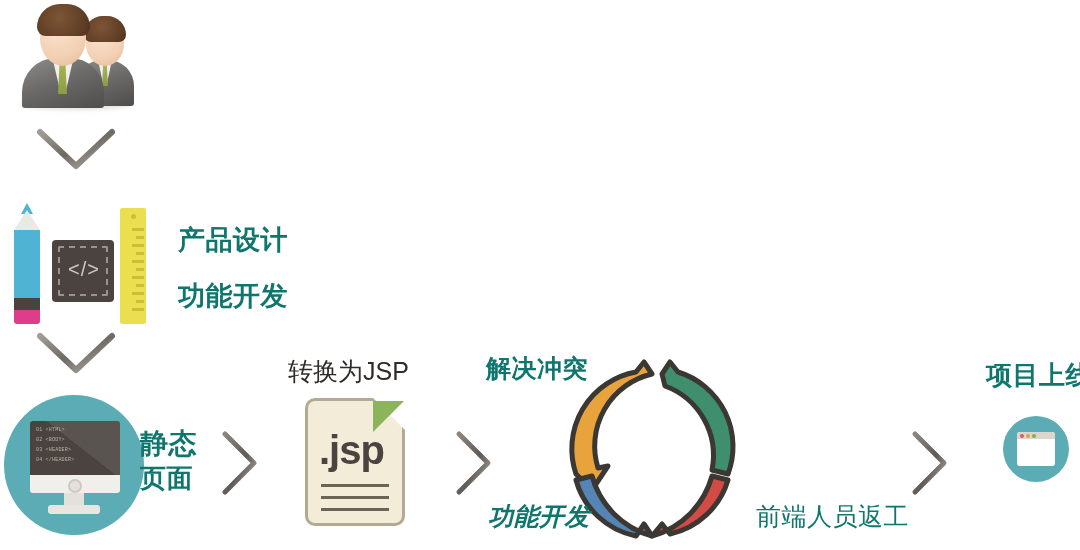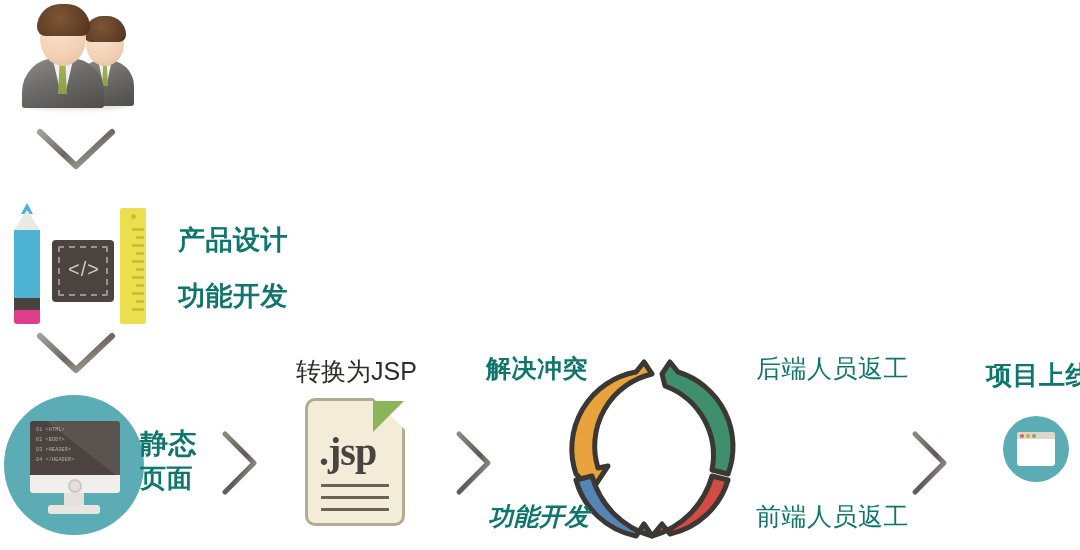--- a/index.html
+++ b/index.html
@@ -309,23 +309,23 @@
         <linearGradient id="gcr1" x1="0" y1="0" x2="1" y2="1">
           <stop offset="0%" stop-color="#8d8680"></stop>
           <stop offset="55%" stop-color="#5f5a55"></stop>
           <stop offset="100%" stop-color="#b6b0aa"></stop>
         </linearGradient>
       </defs>
       <polyline points="7,6 36,35 7,64" fill="none" stroke="url(#gcr1)" stroke-width="5" stroke-linecap="round" stroke-linejoin="round"></polyline>
     </svg>
   </div>
 
-  <div class="abs label-reg" style="left:288px; top:355px; font-size:25px;margin-left:8px;">转换为JSP</div>
-
-  <div class="abs" style="left:305px; top:398px; width:100px; height:128px;font-family:Liberation Serif, serif;">
+  <div class="abs label-reg" style="left:288px; top:355px; font-size:25px;">转换为JSP</div>
+
+  <div class="abs" style="left:305px; top:398px; width:100px; height:128px;">
     <div class="jsp-body" style="left:0; top:0; width:100px; height:128px; clip-path:polygon(0 0, 68px 0, 100px 32px, 100px 128px, 0 128px);"></div>
     <div class="jsp-fold" style="left:68px; top:3px; border-top-width:31px; border-left-width:0; border-right:31px solid transparent; border-top-color:#8cb45a; transform:rotate(0deg);"></div>
     <div class="abs jsp-text" style="left:14px; top:30px;">.jsp</div>
     <div class="jsp-line" style="left:16px; top:86px;  width:68px;"></div>
     <div class="jsp-line" style="left:16px; top:98px;  width:68px;"></div>
     <div class="jsp-line" style="left:16px; top:110px; width:68px;"></div>
   </div>
 
   <div class="abs" style="left:452px; top:428px;">
     <svg class="chev" width="44" height="70" viewBox="0 0 44 70">
@@ -378,21 +378,20 @@
                  A 78 78 0 0 0 84 188
                  L 92 176
                  L 100 188
                  A 86 86 0 0 1 40 128
                  Z" fill="#5585B5" stroke="#3b3733" stroke-width="5" stroke-linejoin="round"></path>
       </g>
     </svg>
   </div>
 
   <div class="abs label" style="left:486px; top:352px; font-size:25px;">解决冲突</div>
-  <div class="abs label" style="left:756px; top:352px; font-size:25px; font-weight:normal;">后端人员返工</div>
   <div class="abs label" style="left:756px; top:500px; font-size:25px; font-weight:normal;text-align:center;">前端人员返工</div>
   <div class="abs label" style="left:488px; top:500px; font-size:25px;font-style:italic;">功能开发</div>
 
   <div class="abs" style="left:908px; top:428px;">
     <svg class="chev" width="44" height="70" viewBox="0 0 44 70">
       <defs>
         <linearGradient id="gcr3" x1="0" y1="0" x2="1" y2="1">
           <stop offset="0%" stop-color="#8d8680"></stop>
           <stop offset="55%" stop-color="#5f5a55"></stop>
           <stop offset="100%" stop-color="#b6b0aa"></stop>

